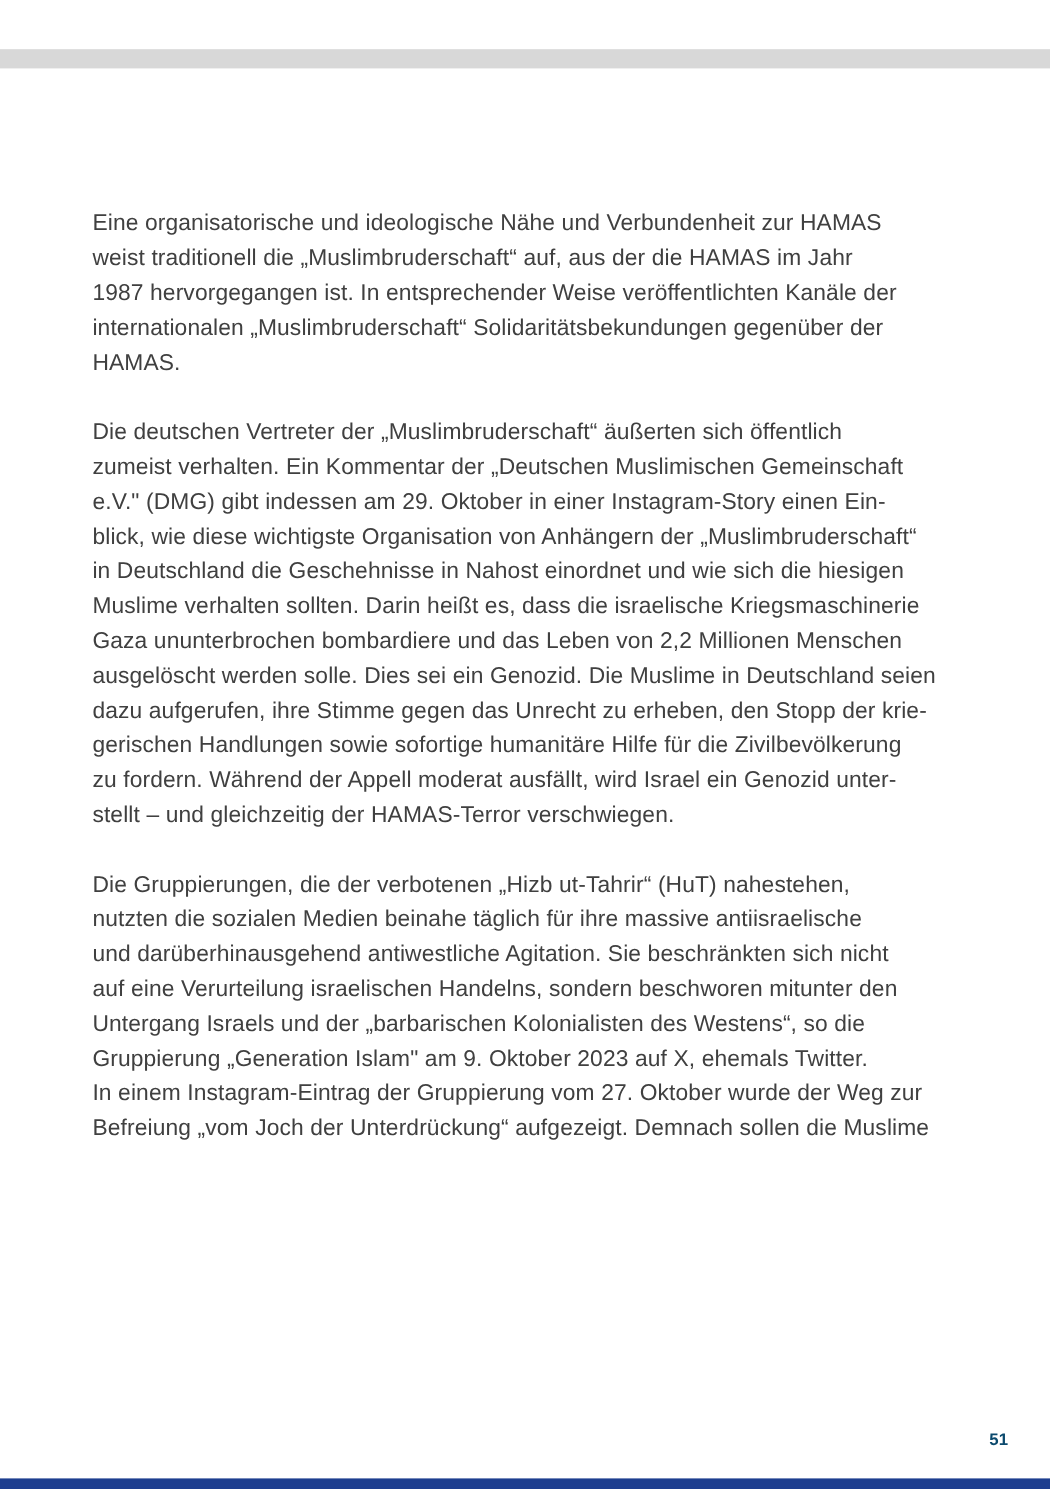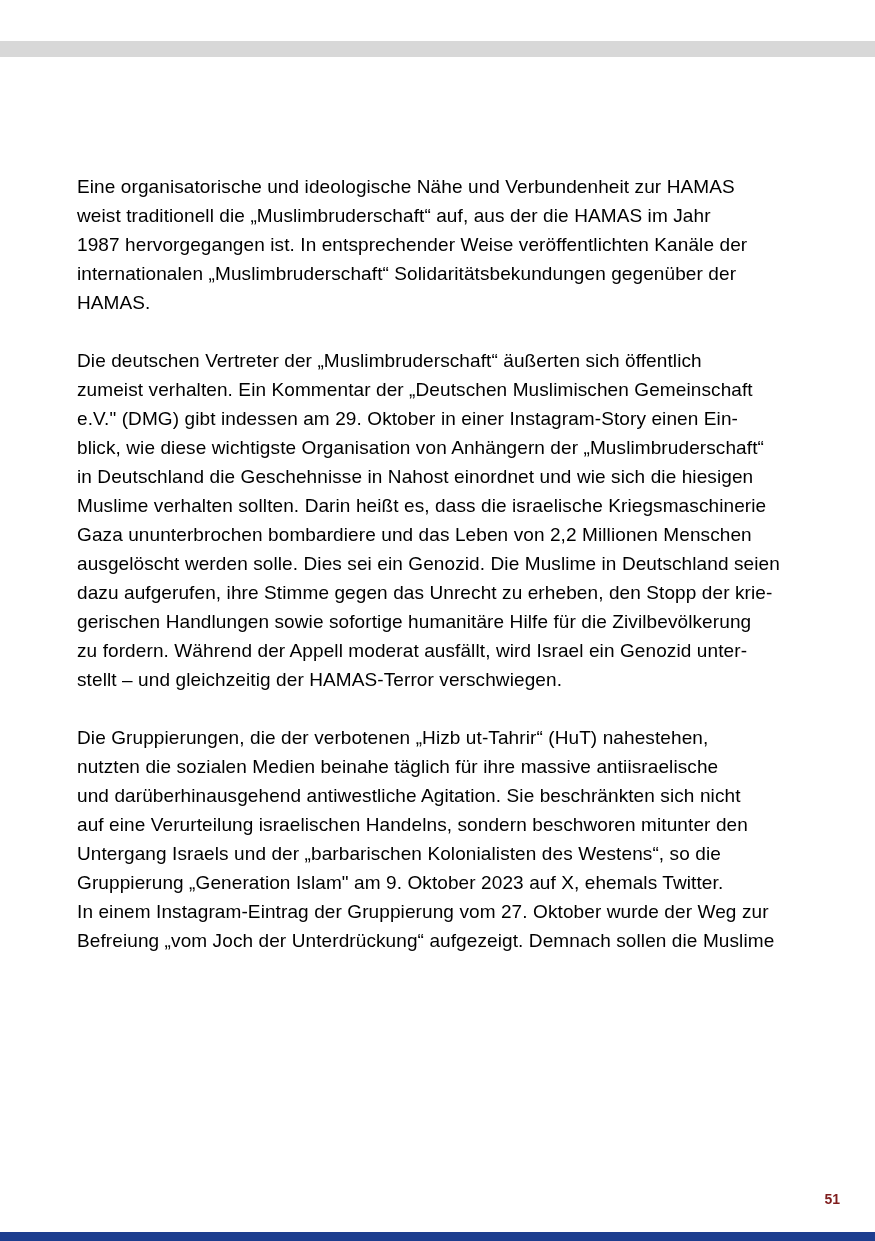--- a/index.html
+++ b/index.html
@@ -28,29 +28,29 @@
     top: 172px;
     left: 77px;
     width: 712px;
   }
   .para {
     font-size: 19px;
     line-height: 29px;
     letter-spacing: 0.1px;
     margin: 0 0 29px 0;
     white-space: pre-line;
-    color: #000000;
+    color: #404040;
   }
   .page-number {
     position: absolute;
     top: 1191px;
     right: 35px;
     font-size: 14px;
     font-weight: 700;
-    color: #7f1d1d;
+    color: #0c4a6e;
   }
   .bottom-bar {
     position: absolute;
     bottom: 0;
     left: 0;
     width: 100%;
     height: 9px;
     background: #1d3e8f;
   }
 </style>

